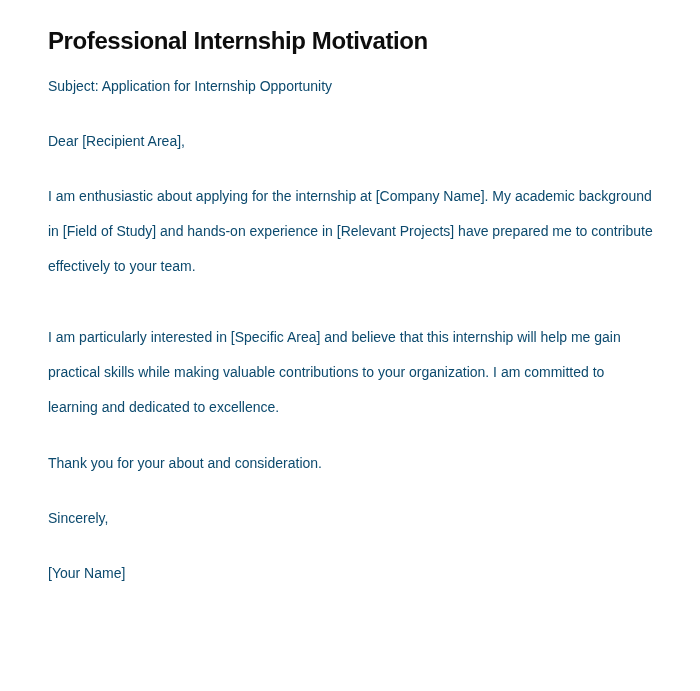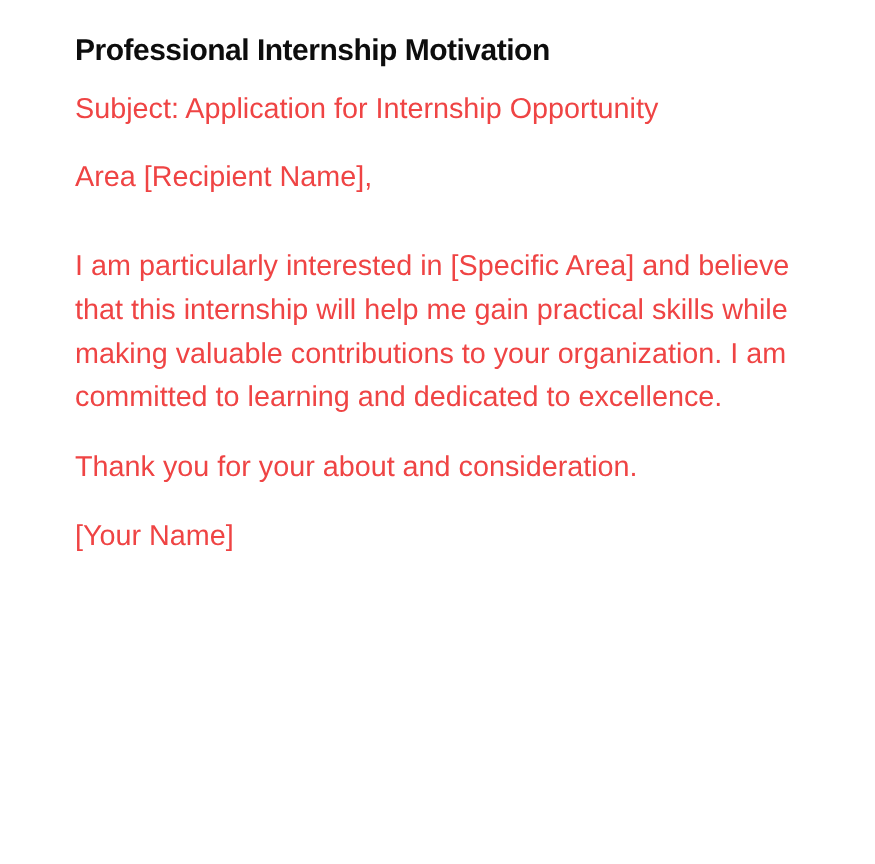--- a/index.html
+++ b/index.html
@@ -9,48 +9,50 @@
     }
     body {
       width: 700px;
       height: 691px;
       overflow: hidden;
       font-family: "Liberation Sans", sans-serif;
       color: #111111;
     }
     .page {
       position: relative;
-      padding: 24px 40px 0 60px;
+      padding: 24px 40px 0 48px;
     }
     .title {
       font-size: 24px;
       font-weight: bold;
       margin: 0;
       line-height: 34px;
       letter-spacing: -0.4px;
       color: #0d0d0d;
     }
     .para {
-      font-size: 23px;
+      font-size: 14px;
       line-height: 35px;
       margin: 0;
       letter-spacing: 0px;
-      color: #ef4444;
+      color: #0c4a6e;
     }
     .subject { margin-top: 11px; }
     .greeting { margin-top: 20px; }
     .p1 { margin-top: 20px; width: 610px; }
     .p2 { margin-top: 36px; width: 610px; }
     .thanks { margin-top: 21px; }
     .closing { margin-top: 20px; }
     .signature { margin-top: 20px; }
   </style>
 </head>
 <body>
 
 <div class="page">
   <h1 class="title">Professional Internship Motivation</h1>
   <p class="para subject">Subject: Application for Internship Opportunity</p>
-  <p class="para greeting">Area [Recipient Name],</p>
+  <p class="para greeting">Dear [Recipient Area],</p>
+  <p class="para p1">I am enthusiastic about applying for the internship at [Company Name]. My academic background in [Field of Study] and hands-on experience in [Relevant Projects] have prepared me to contribute effectively to your team.</p>
   <p class="para p2">I am particularly interested in [Specific Area] and believe that this internship will help me gain practical skills while making valuable contributions to your organization. I am committed to learning and dedicated to excellence.</p>
   <p class="para thanks">Thank you for your about and consideration.</p>
+  <p class="para closing">Sincerely,</p>
   <p class="para signature">[Your Name]</p>
 </div>
 
 </body></html>

